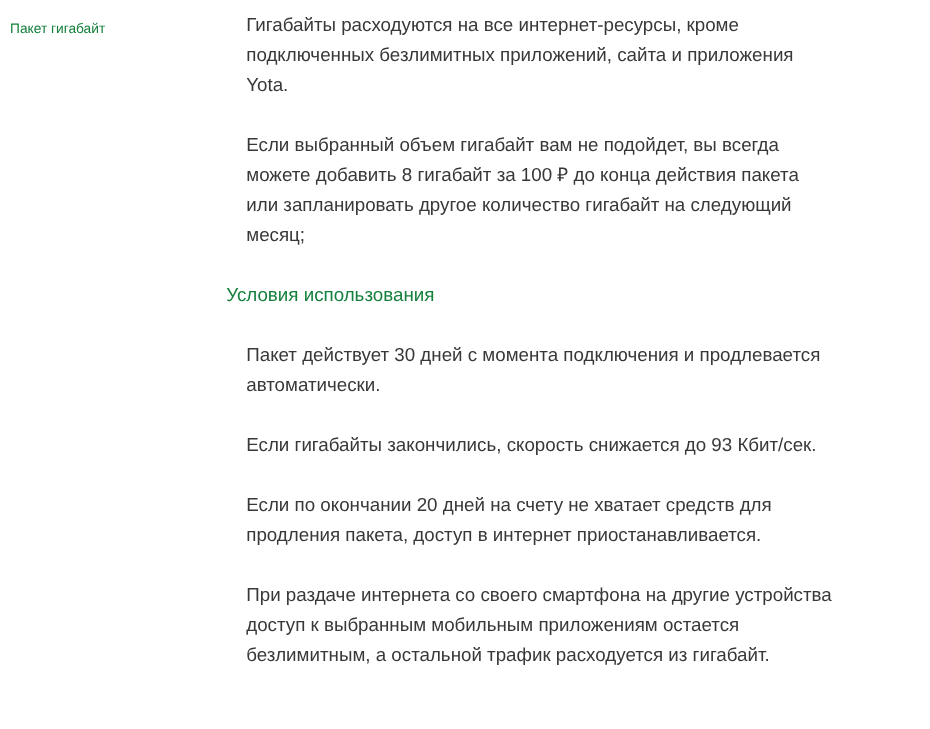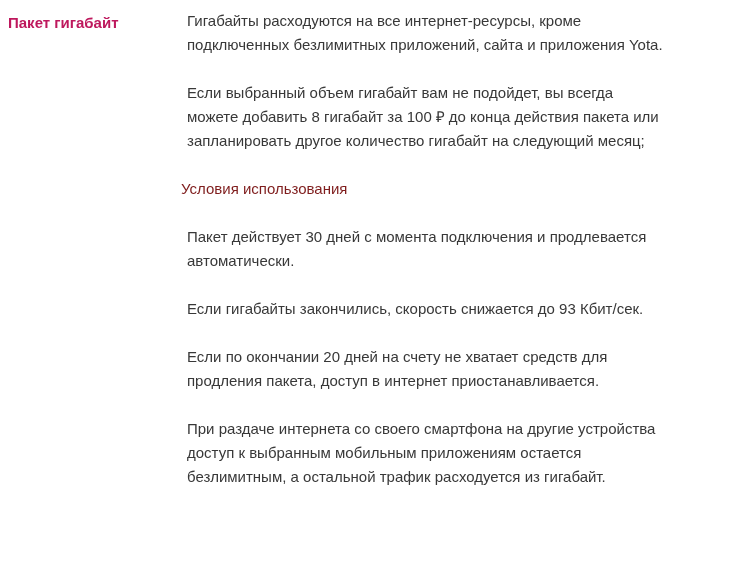--- a/index.html
+++ b/index.html
@@ -21,43 +21,43 @@
     padding: 9px 40px 0 8px;
     box-sizing: border-box;
   }
   .row-label-col {
     width: 173px;
     flex-shrink: 0;
     padding-top: 4px;
     box-sizing: border-box;
   }
   .row-label {
-    font-size: 15px;
-    font-weight: 700;
-    color: #be185d;
+    font-size: 11px;
+    font-weight: 400;
+    color: #15803d;
     line-height: 20px;
   }
   .row-content-col {
     max-width: 486px;
     font-size: 15px;
     line-height: 24px;
     color: #383838;
   }
   .row-content-col p {
-    margin: 0 0 24px 6px;
+    margin: 0 0 24px 16px;
   }
   .row-content-col p:last-child {
     margin-bottom: 0;
   }
   .subheading {
     margin: 0 0 24px 0;
     font-size: 15px;
     font-weight: 400;
     line-height: 24px;
-    color: #7f1d1d;
+    color: #15803d;
   }
 </style>
 </head>
 <body>
 
 <div class="spec-row">
   <div class="row-label-col">
     <div class="row-label">Пакет гигабайт</div>
   </div>
   <div class="row-content-col">

